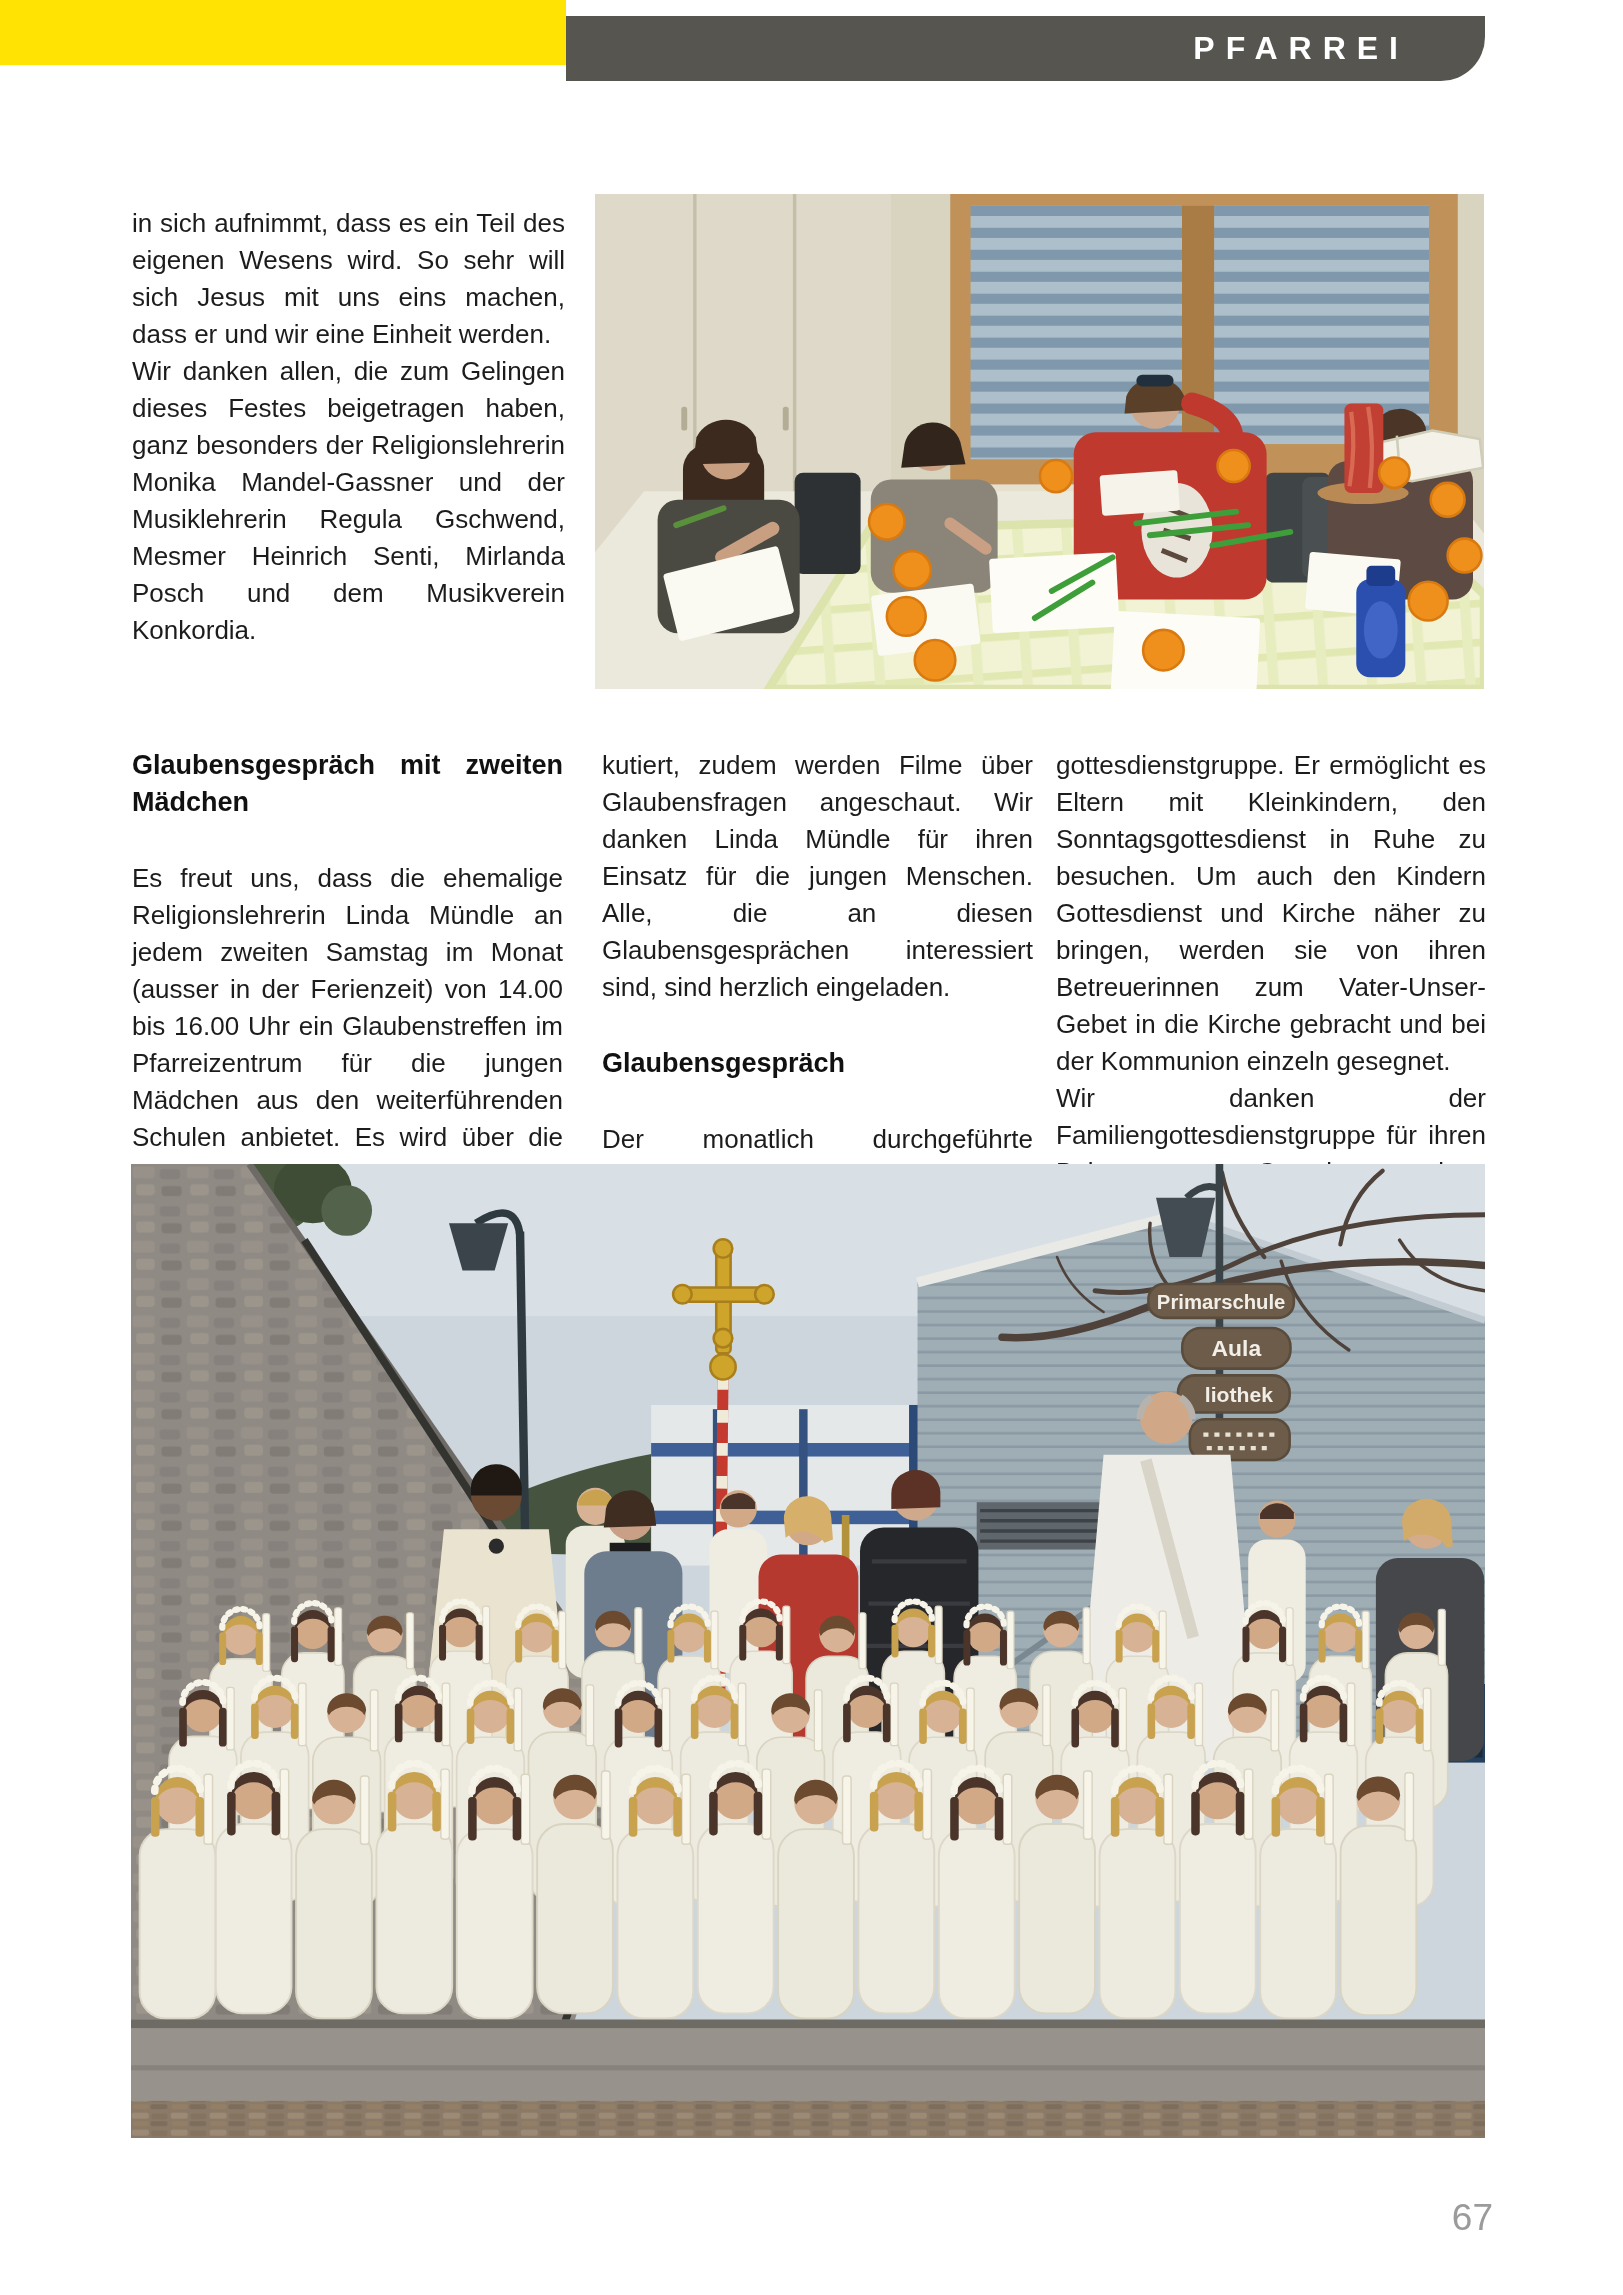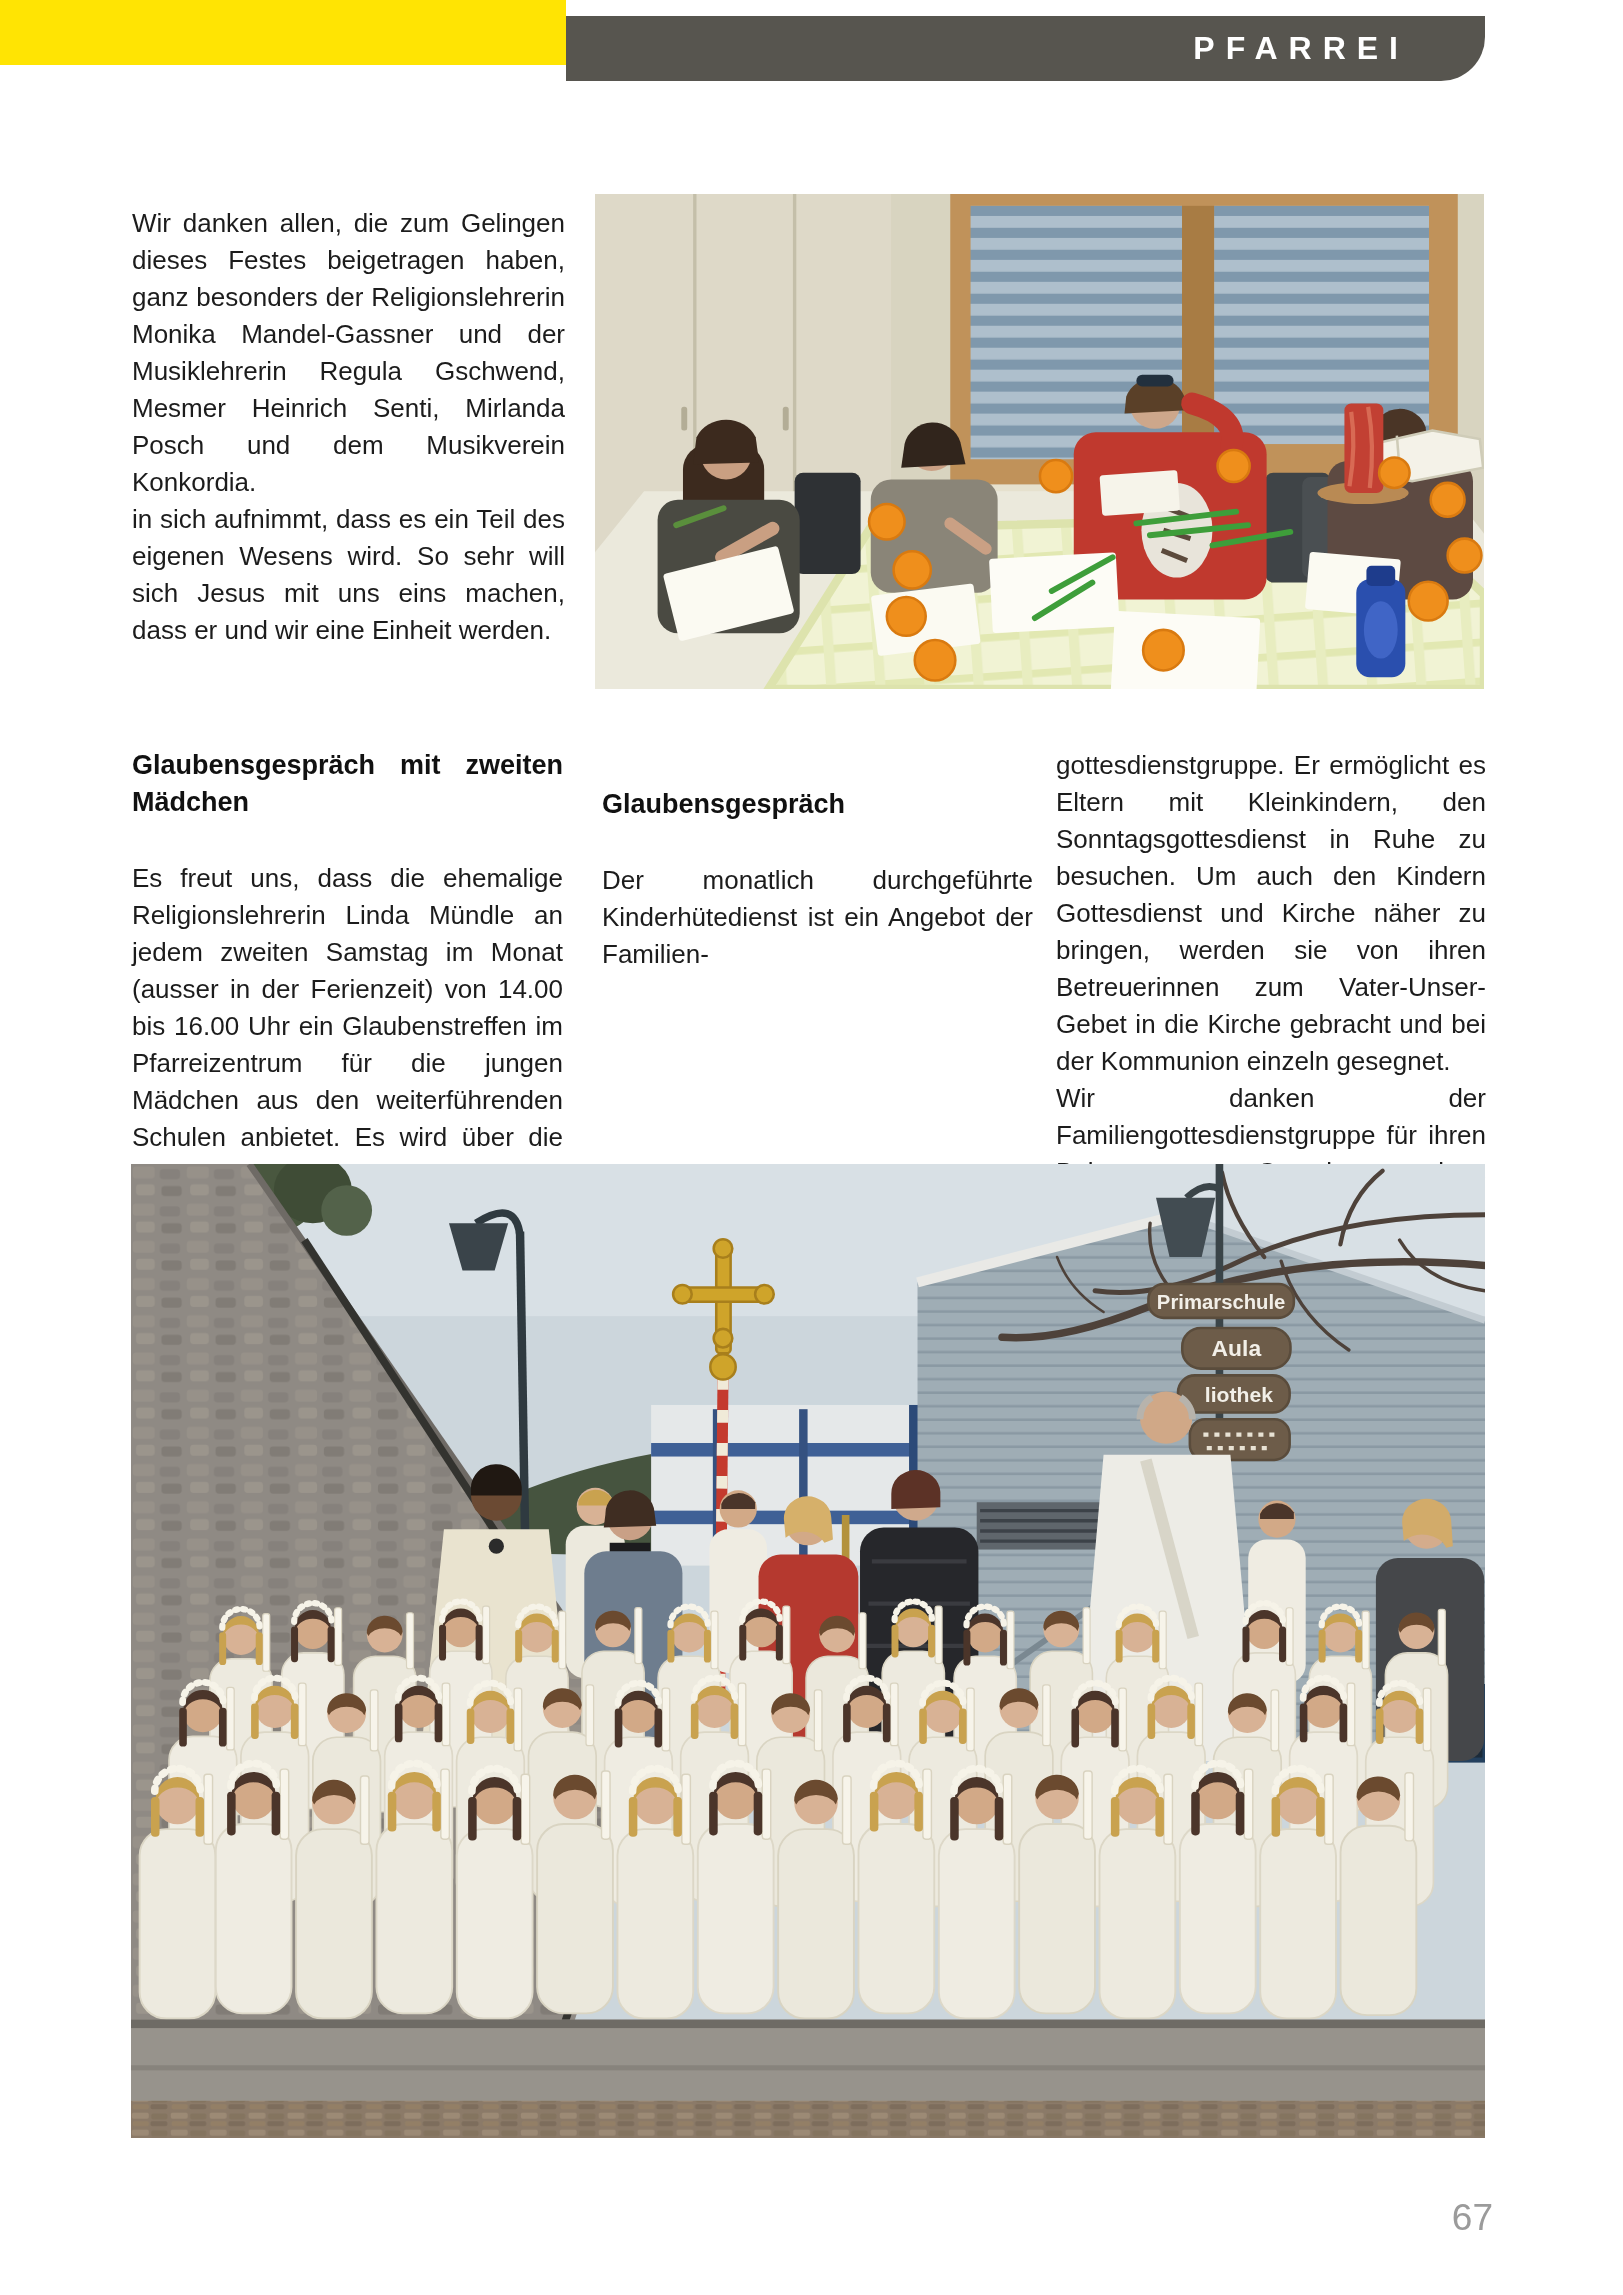--- a/index.html
+++ b/index.html
@@ -30,22 +30,22 @@
 <body>
 
 <div class="page">
 
   <div class="bar-yellow"></div>
   <div class="bar-gray">
     <span class="tab-label">PFARREI</span>
   </div>
 
   <div class="tcol intro">
+    <p>in sich aufnimmt, dass es ein Teil des eigenen Wesens wird. So sehr will sich Jesus mit uns eins machen, dass er und wir eine Einheit werden.</p>
     <p>Wir danken allen, die zum Gelingen dieses Festes beigetragen haben, ganz besonders der Religionslehrerin Monika Mandel-Gassner und der Musiklehrerin Regula Gschwend, Mesmer Heinrich Senti, Mirlanda Posch und dem Musikverein Konkordia.</p>
-    <p>in sich aufnimmt, dass es ein Teil des eigenen Wesens wird. So sehr will sich Jesus mit uns eins machen, dass er und wir eine Einheit werden.</p>
   </div>
 
   <figure class="photo" style="left:595px;top:194px;width:889px;height:495px;margin:0;">
     <svg width="889" height="495" viewBox="0 0 1051 586" preserveAspectRatio="none">
       <defs>
         <pattern id="blinds" width="8" height="26" patternUnits="userSpaceOnUse">
           <rect width="8" height="26" fill="#aebfcc"></rect>
             <rect y="14" width="8" height="12" fill="#7f98ac"></rect>
         </pattern>
         <pattern id="cloth" width="58" height="46" patternUnits="userSpaceOnUse" patternTransform="rotate(-4)">
@@ -142,20 +142,21 @@
         </g>
       </g>
     </svg>
   </figure>
 
   <div class="tcol c1">
     <h3 class="head">Glaubensgespräch mit zweiten Mädchen</h3>
     <p>Es freut uns, dass die ehemalige Religionslehrerin Linda Mündle an jedem zweiten Samstag im Monat (ausser in der Ferienzeit) von 14.00 bis 16.00 Uhr ein Glaubenstreffen im Pfarreizentrum für die jungen Mädchen aus den weiterführenden Schulen anbietet. Es wird über die Bibel und biblische Texte dis-</p>
   </div>
   <div class="tcol c2">
+    <p>kutiert, zudem werden Filme über Glaubensfragen angeschaut. Wir danken Linda Mündle für ihren Einsatz für die jungen Menschen. Alle, die an diesen Glaubensgesprächen interessiert sind, sind herzlich eingeladen.</p>
     <h3 class="head">Glaubensgespräch</h3>
     <p>Der monatlich durchgeführte Kinderhütedienst ist ein Angebot der Familien-</p>
   </div>
   <div class="tcol c3">
     <p>gottesdienstgruppe. Er ermöglicht es Eltern mit Kleinkindern, den Sonntagsgottesdienst in Ruhe zu besuchen. Um auch den Kindern Gottesdienst und Kirche näher zu bringen, werden sie von ihren Betreuerinnen zum Vater-Unser-Gebet in die Kirche gebracht und bei der Kommunion einzeln gesegnet.</p>
     <p>Wir danken der Familiengottesdienstgruppe für ihren Beitrag zur Gestaltung eines lebendigen Pfarreilebens.</p>
   </div>
 
   <figure class="photo" style="left:131px;top:1164px;width:1354px;height:974px;margin:0;">
     <svg width="1354" height="974" viewBox="0 0 1601 1152" preserveAspectRatio="none">

